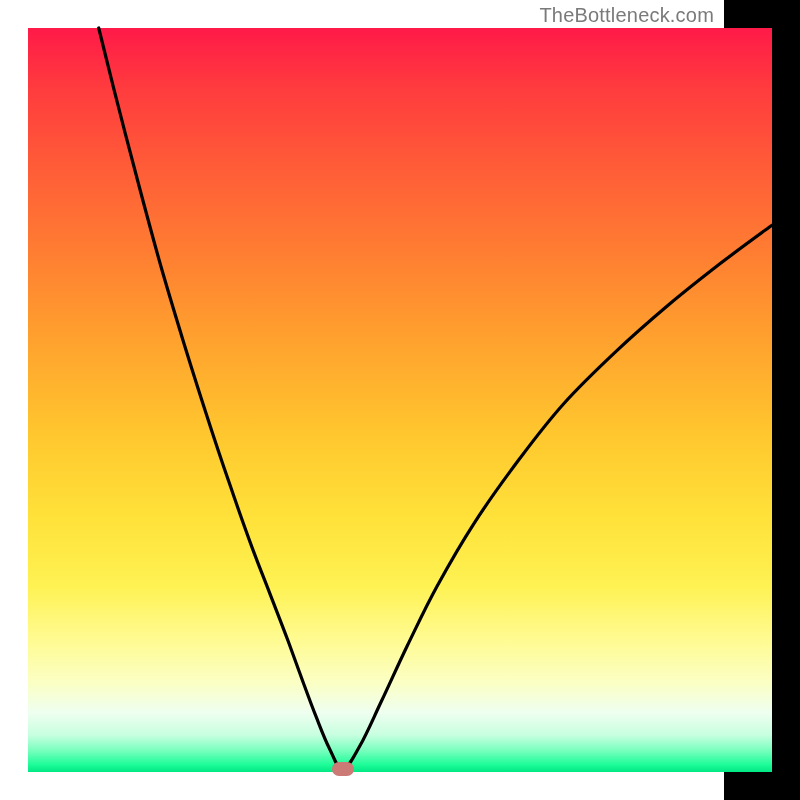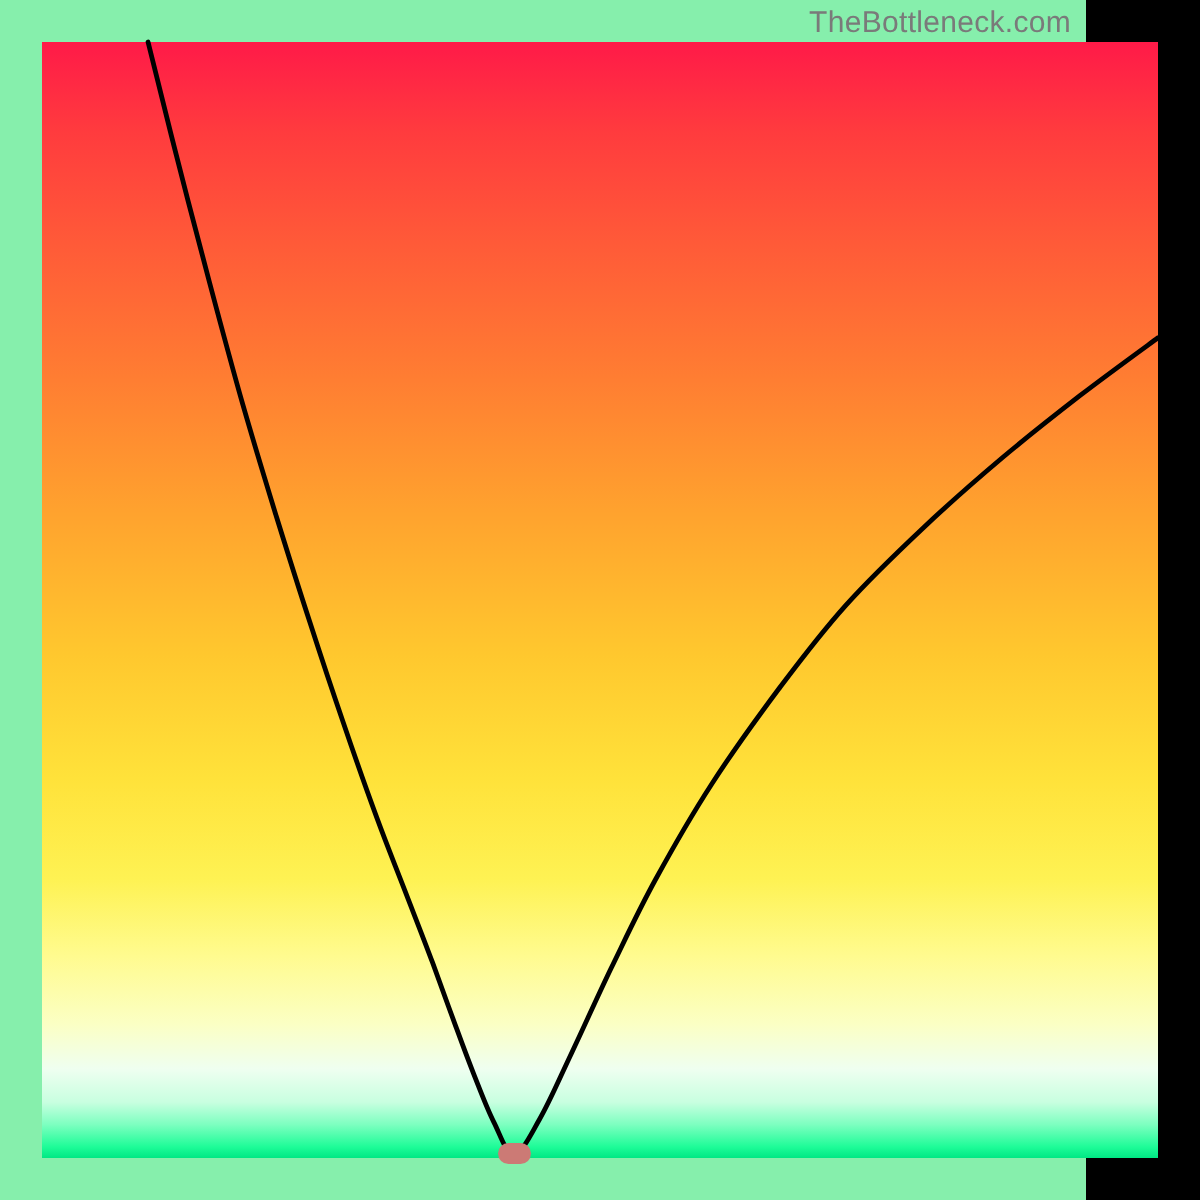--- a/index.html
+++ b/index.html
@@ -9,21 +9,21 @@
     height: 800px;
     background: #000;
     overflow: hidden;
     font-family: Arial, Helvetica, sans-serif;
   }
   .frame {
     position: absolute;
     left: 0; top: 0;
     width: 724px;
     height: 800px;
-    background: #86efac;
+    background: #ffffff;
   }
   .plot-area {
     position: absolute;
     left: 28px;
     top: 28px;
     width: 744px;
     height: 744px;
     background: linear-gradient(to bottom,
       #ff1a48 0%,
       #ff3b3e 8%,

